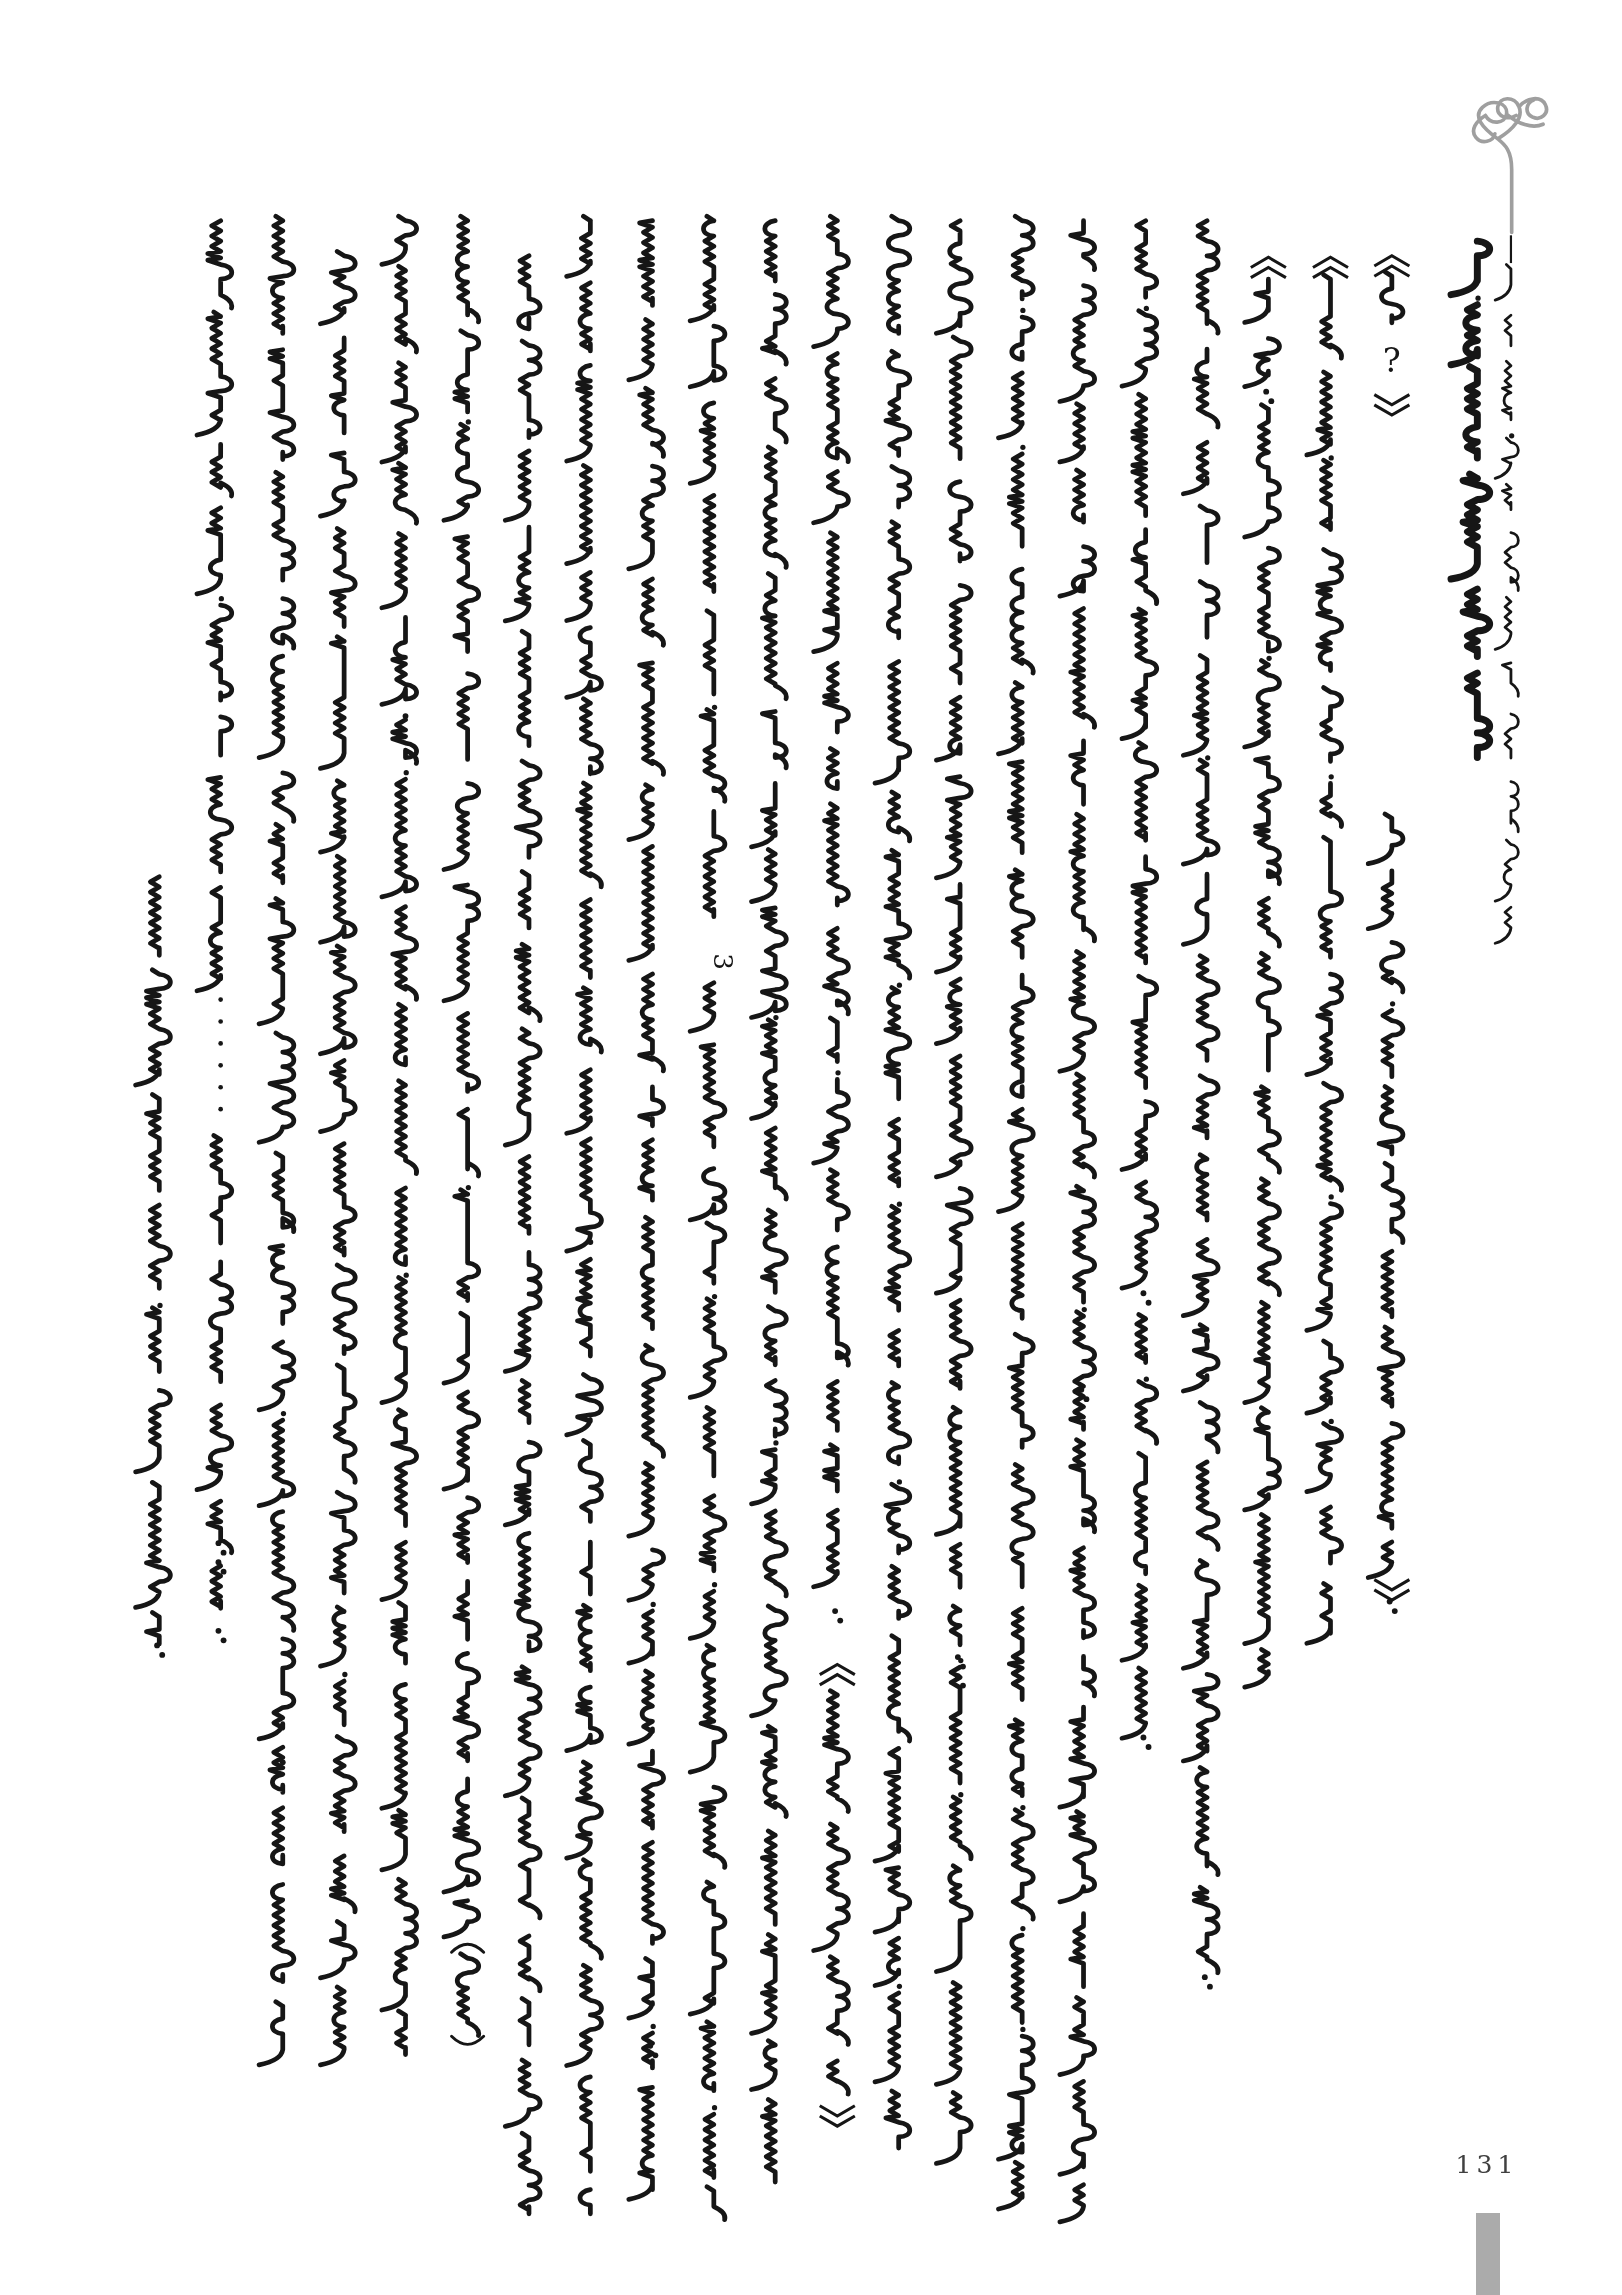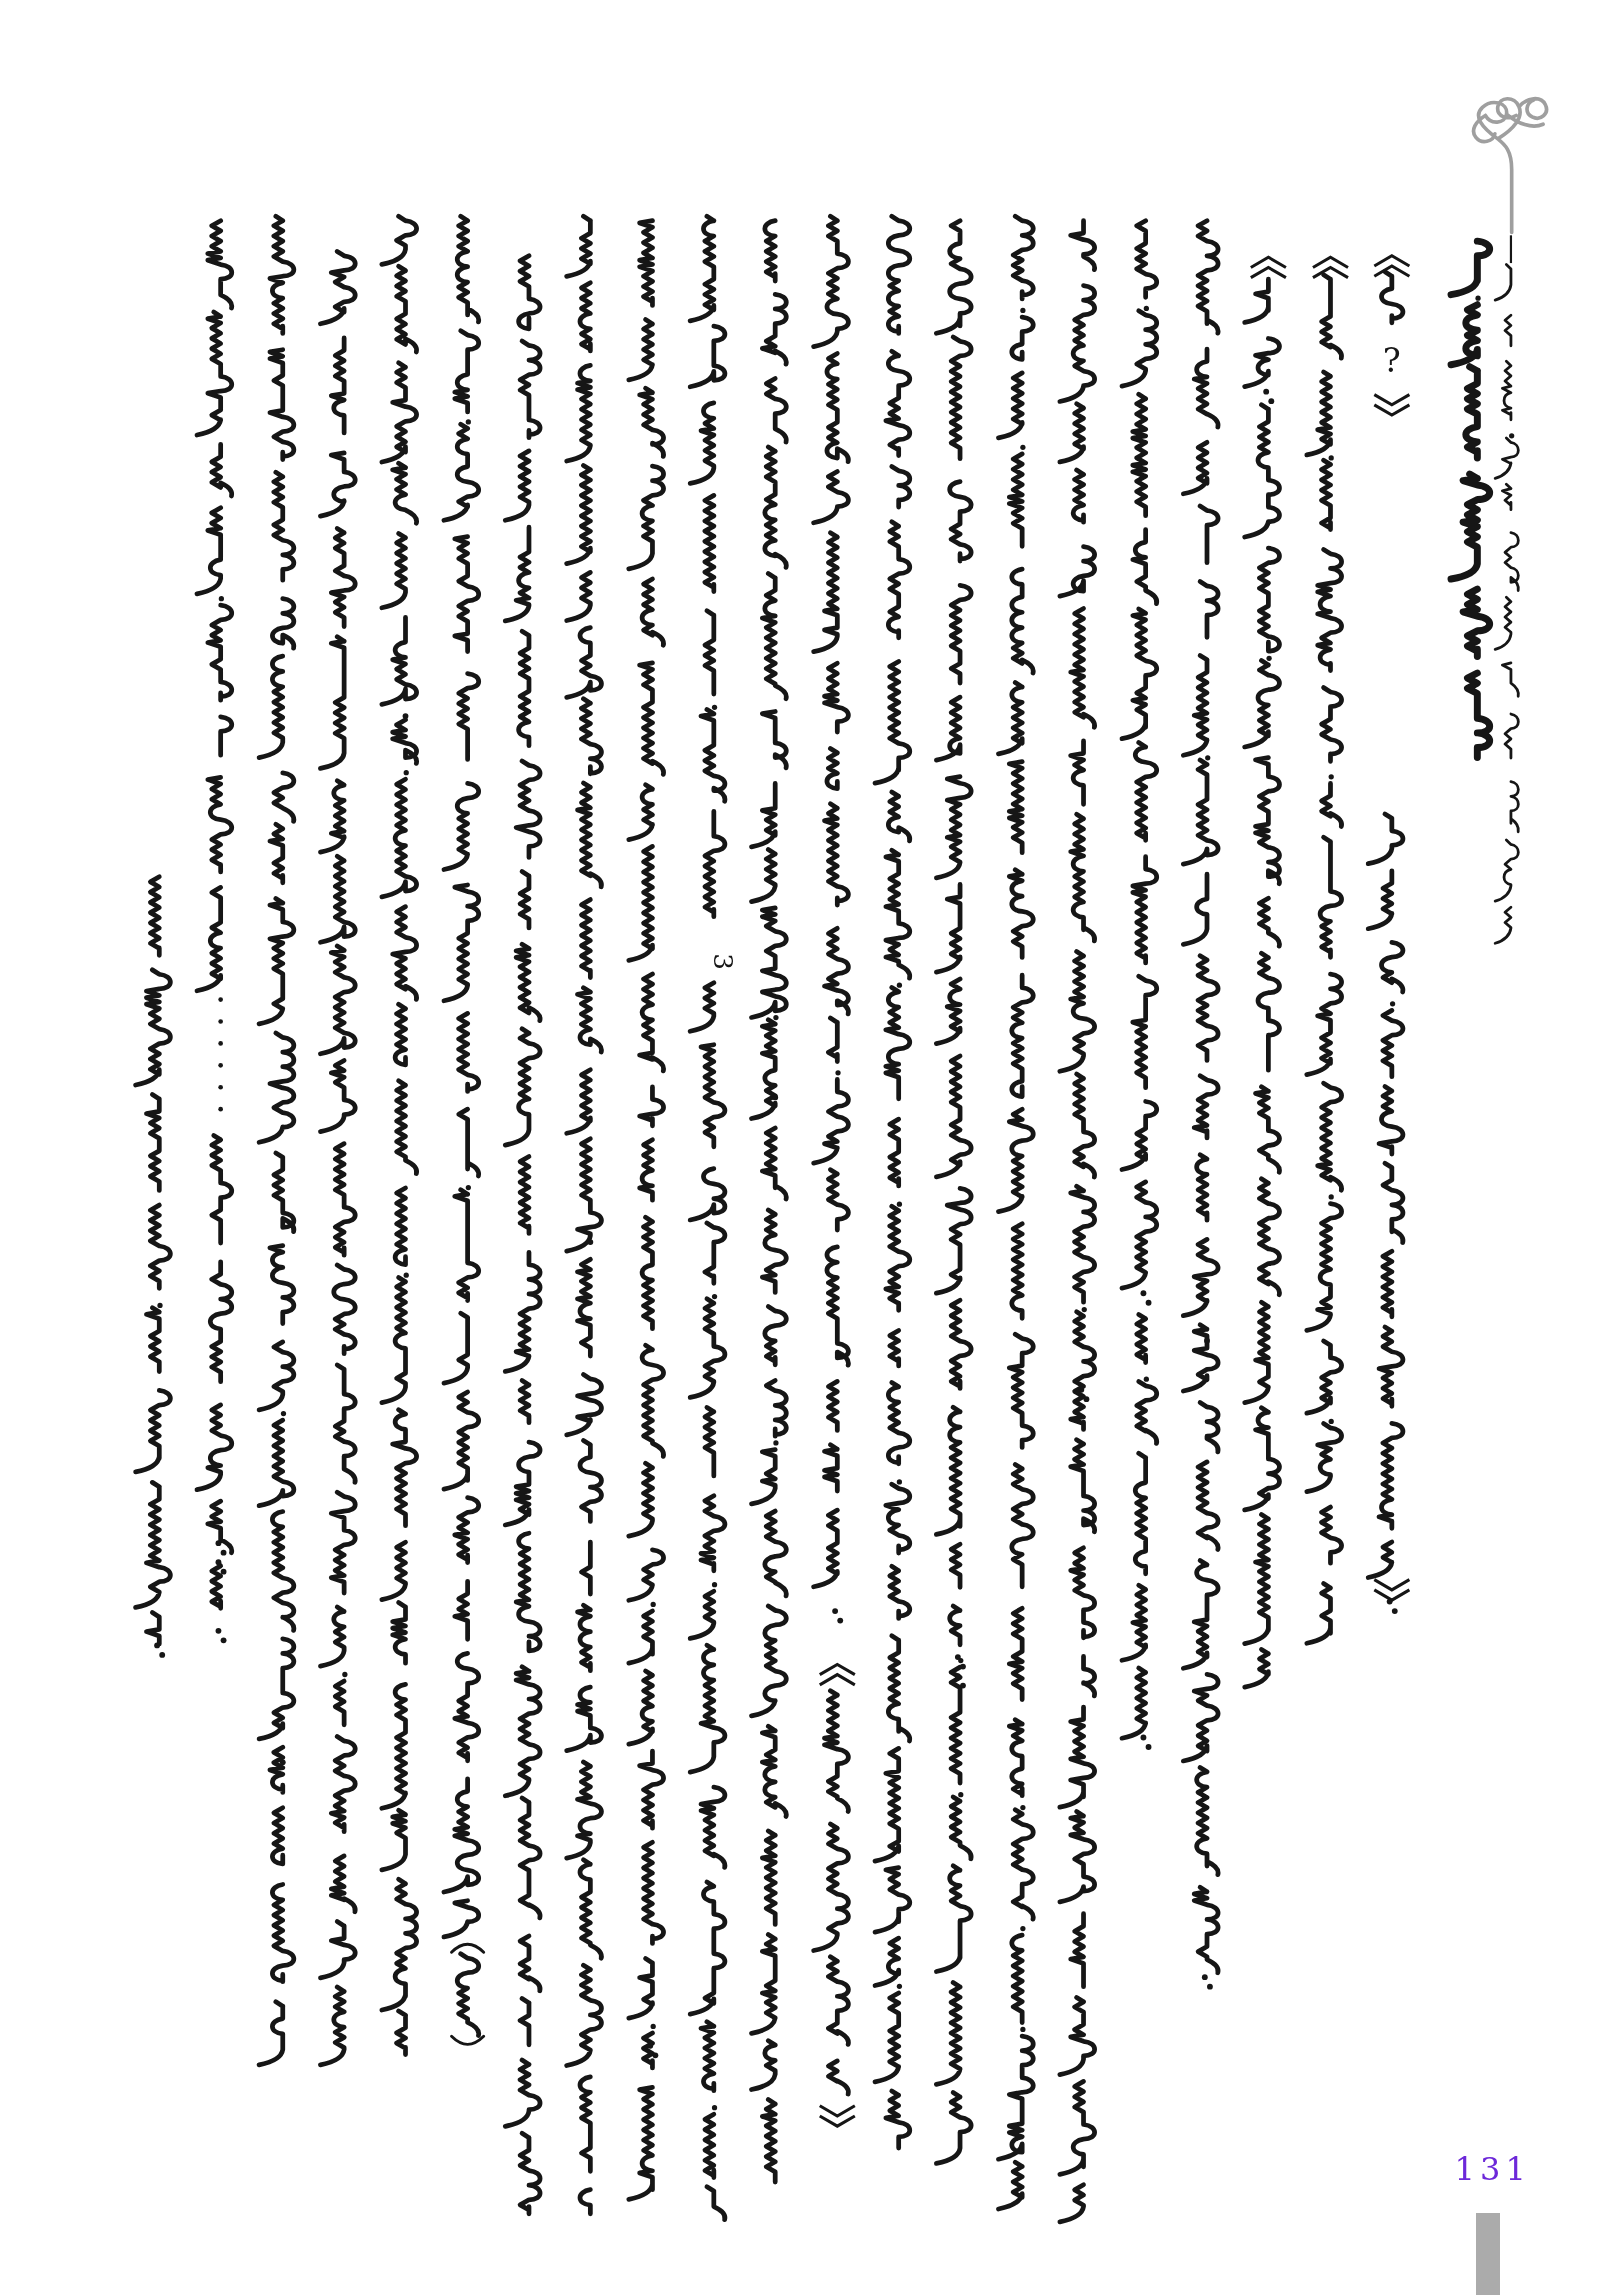--- a/index.html
+++ b/index.html
@@ -7,25 +7,25 @@
     position:relative;
     width:1622px;height:2295px;
     background:#ffffff;
     overflow:hidden;
     font-family:"DejaVu Serif", serif;
   }
   #art{position:absolute;left:0;top:0;width:1622px;height:2295px;}
   .pagenum{
     position:absolute;
     left:1443px;top:2150px;width:88px;
-    text-align:right;
+    text-align:center;
     font-family:"DejaVu Serif", serif;
-    font-size:32px;
+    font-size:25px;
     letter-spacing:5.1px;
-    color:#6d28d9;
+    color:#404040;
   }
   .edge-tab{
     position:absolute;
     left:1476px;top:2213px;
     width:24px;height:83px;
   }
 </style>
 </head>
 <body>
 

